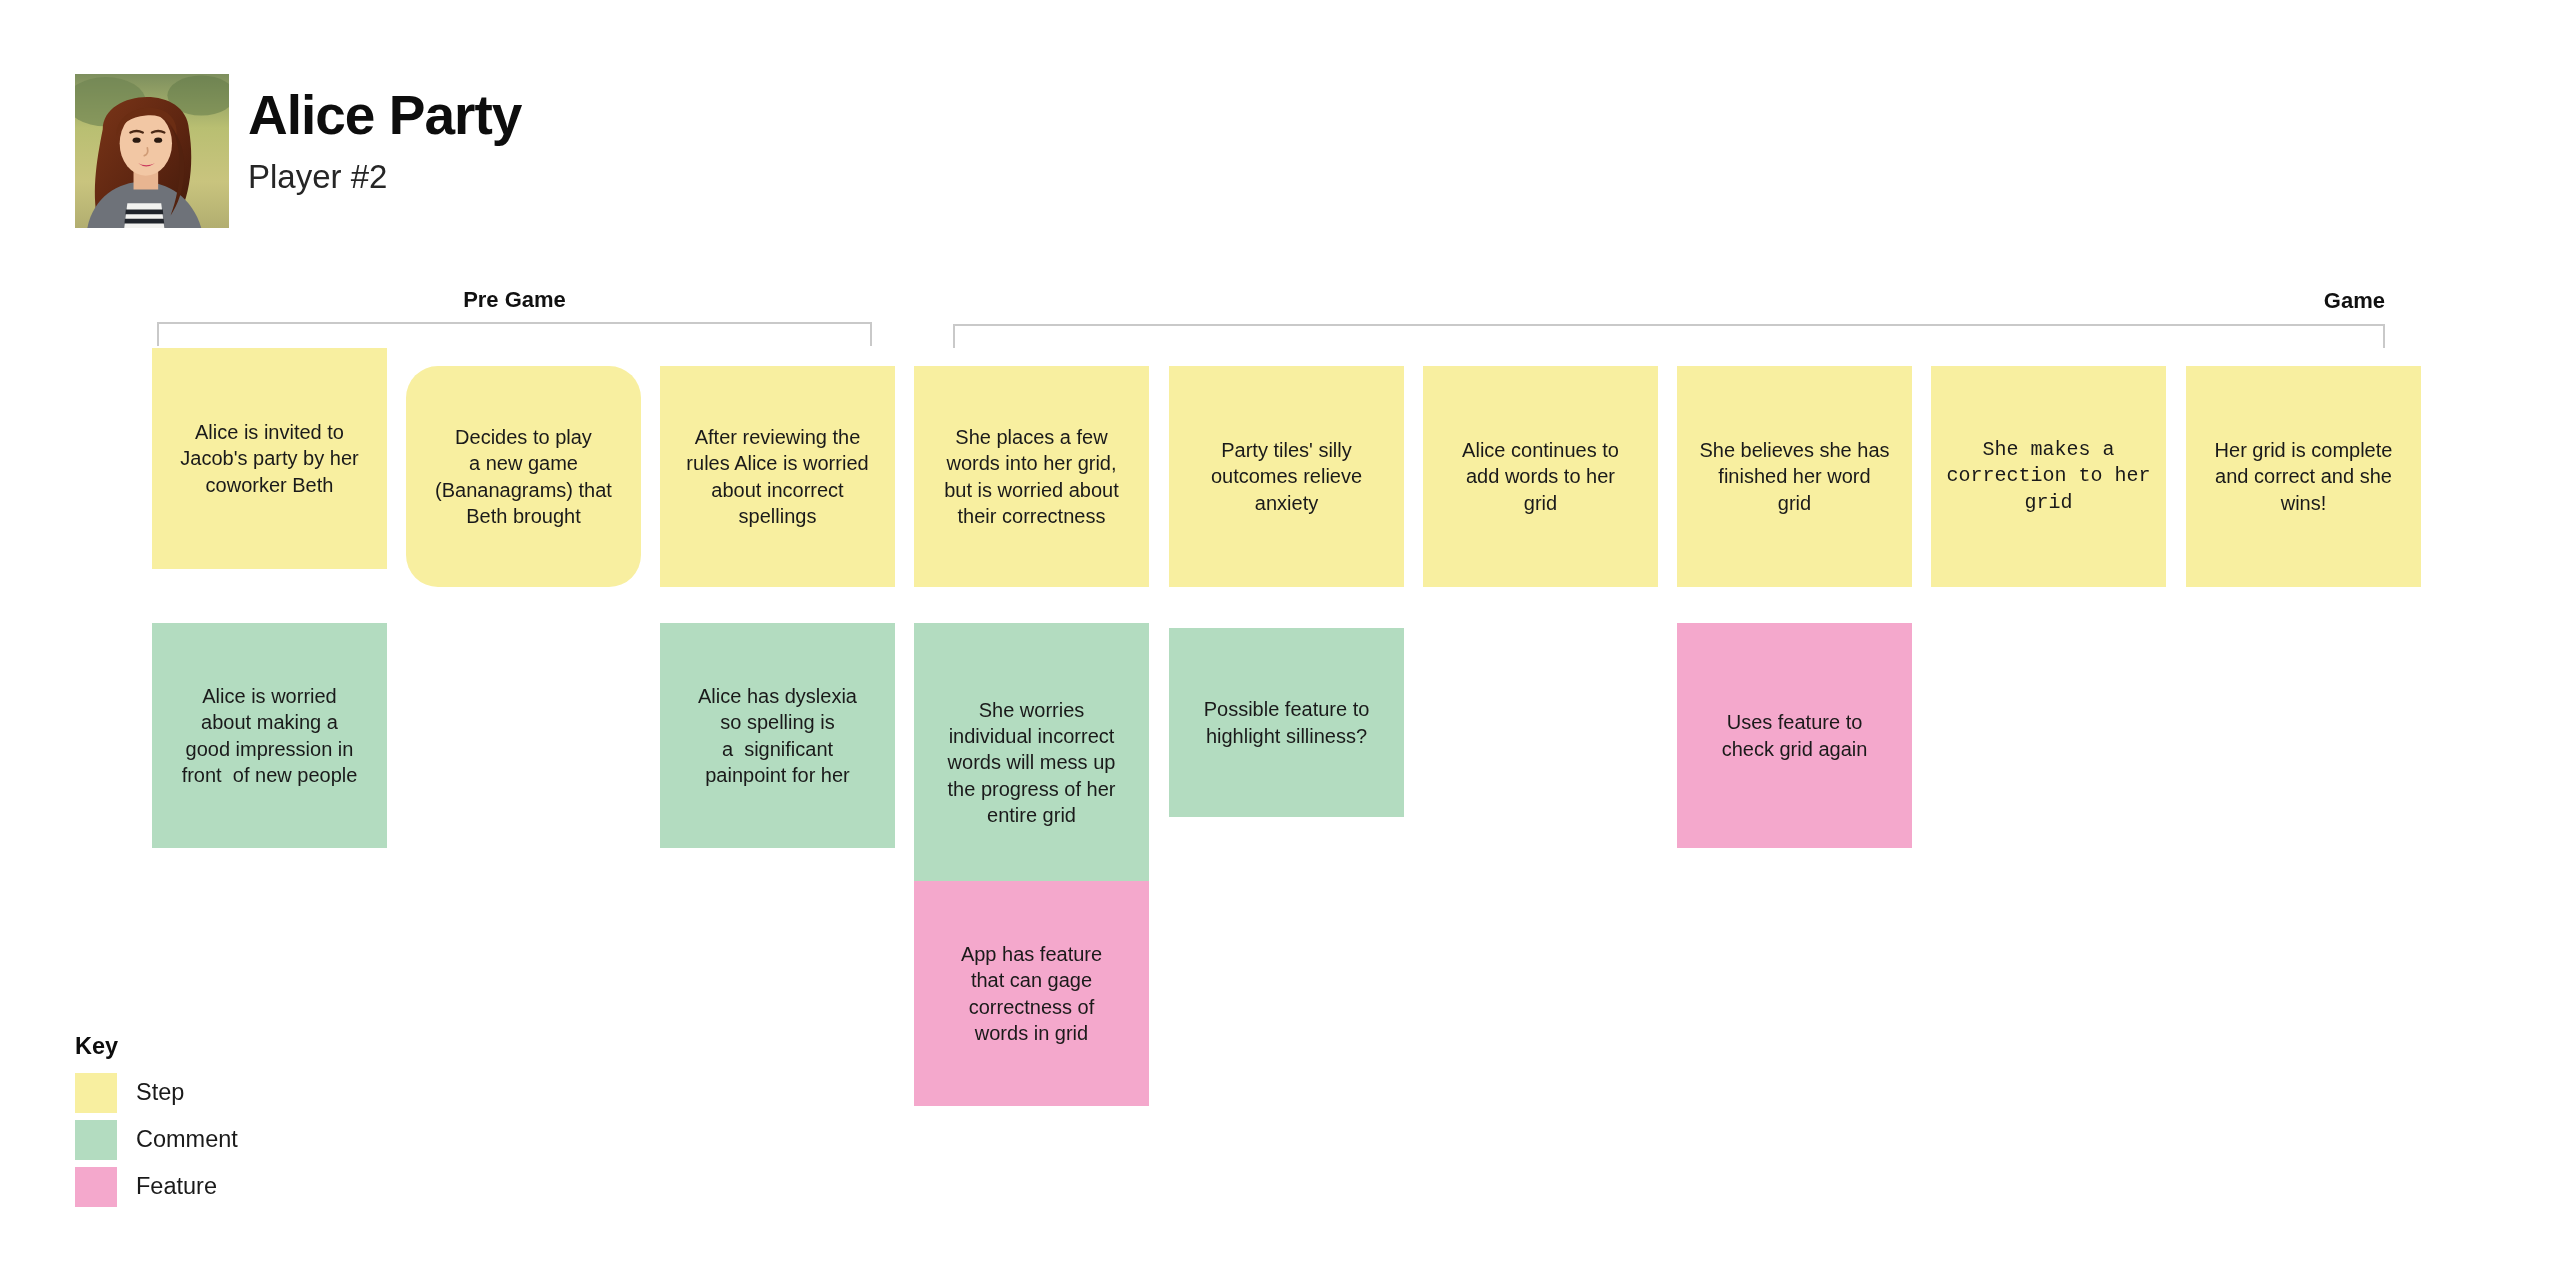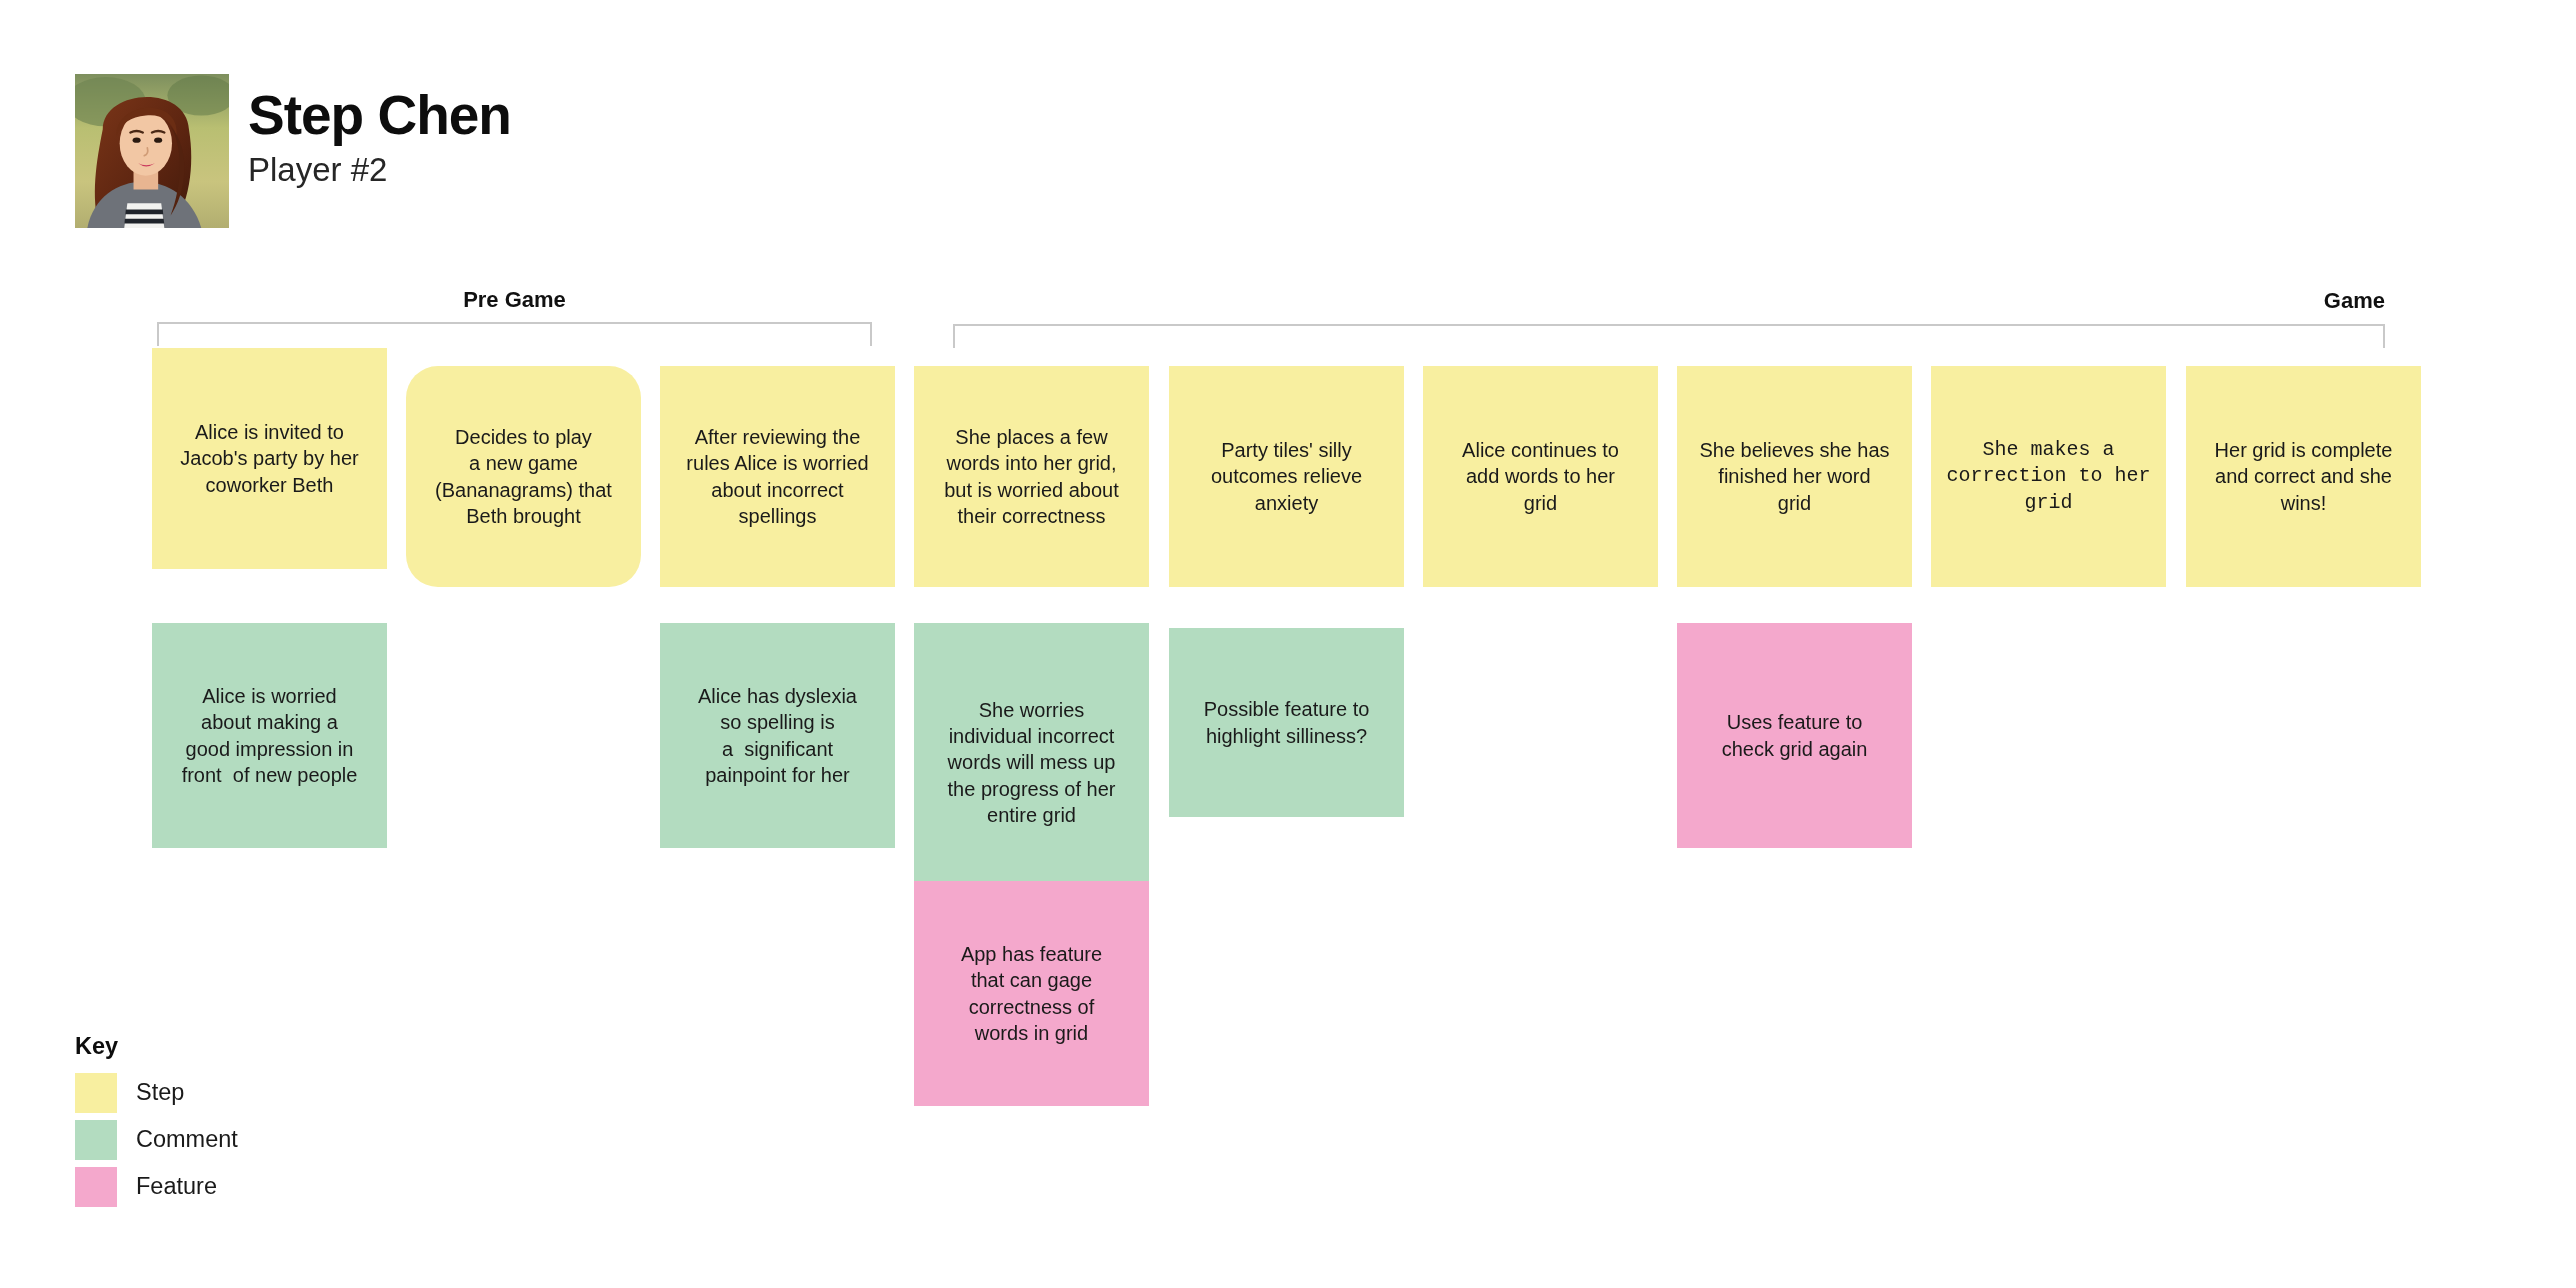--- a/index.html
+++ b/index.html
@@ -44,21 +44,21 @@
     font-weight: 700;
     letter-spacing: -1px;
     line-height: 1.02;
     color: #0d0d0d;
   }
   #persona-role {
     font-size: 33px;
     font-weight: 400;
     color: #262626;
     line-height: 1.2;
-    margin-top: 7px;
+    margin-top: 14px;
   }
 
   
   .phase-label {
     position: absolute;
     font-size: 22px;
     font-weight: 700;
     color: #111;
     text-align: center;
     white-space: nowrap;
@@ -165,21 +165,21 @@
       <ellipse cx="40" cy="43" rx="2.6" ry="1.7" fill="#2a1a10"></ellipse>
       <ellipse cx="54" cy="43" rx="2.6" ry="1.7" fill="#2a1a10"></ellipse>
 
       <path d="M47 48 Q48 52, 45 53" stroke="#d09c76" stroke-width="1.1" fill="none" stroke-linecap="round"></path>
 
       <path d="M41 58 Q46 62, 52 58 Q46 60.5, 41 58 Z" fill="#c9385c"></path>
     </svg>
   </div>
 
   <div id="persona-text">
-    <div id="persona-name">Step Chen</div>
+    <div id="persona-name">Alice Party</div>
     <div id="persona-role">Player #2</div>
   </div>
 </div>
 
 <div class="phase-label" style="left:157px; top:287px; width:715px;">Pre Game</div>
 <div class="phase-bracket" style="left:157px; top:322px; width:715px;"></div>
 
 <div class="phase-label" style="left:953px; top:288px; width:1432px;text-align:right;">Game</div>
 <div class="phase-bracket" style="left:953px; top:324px; width:1432px;"></div>
 

